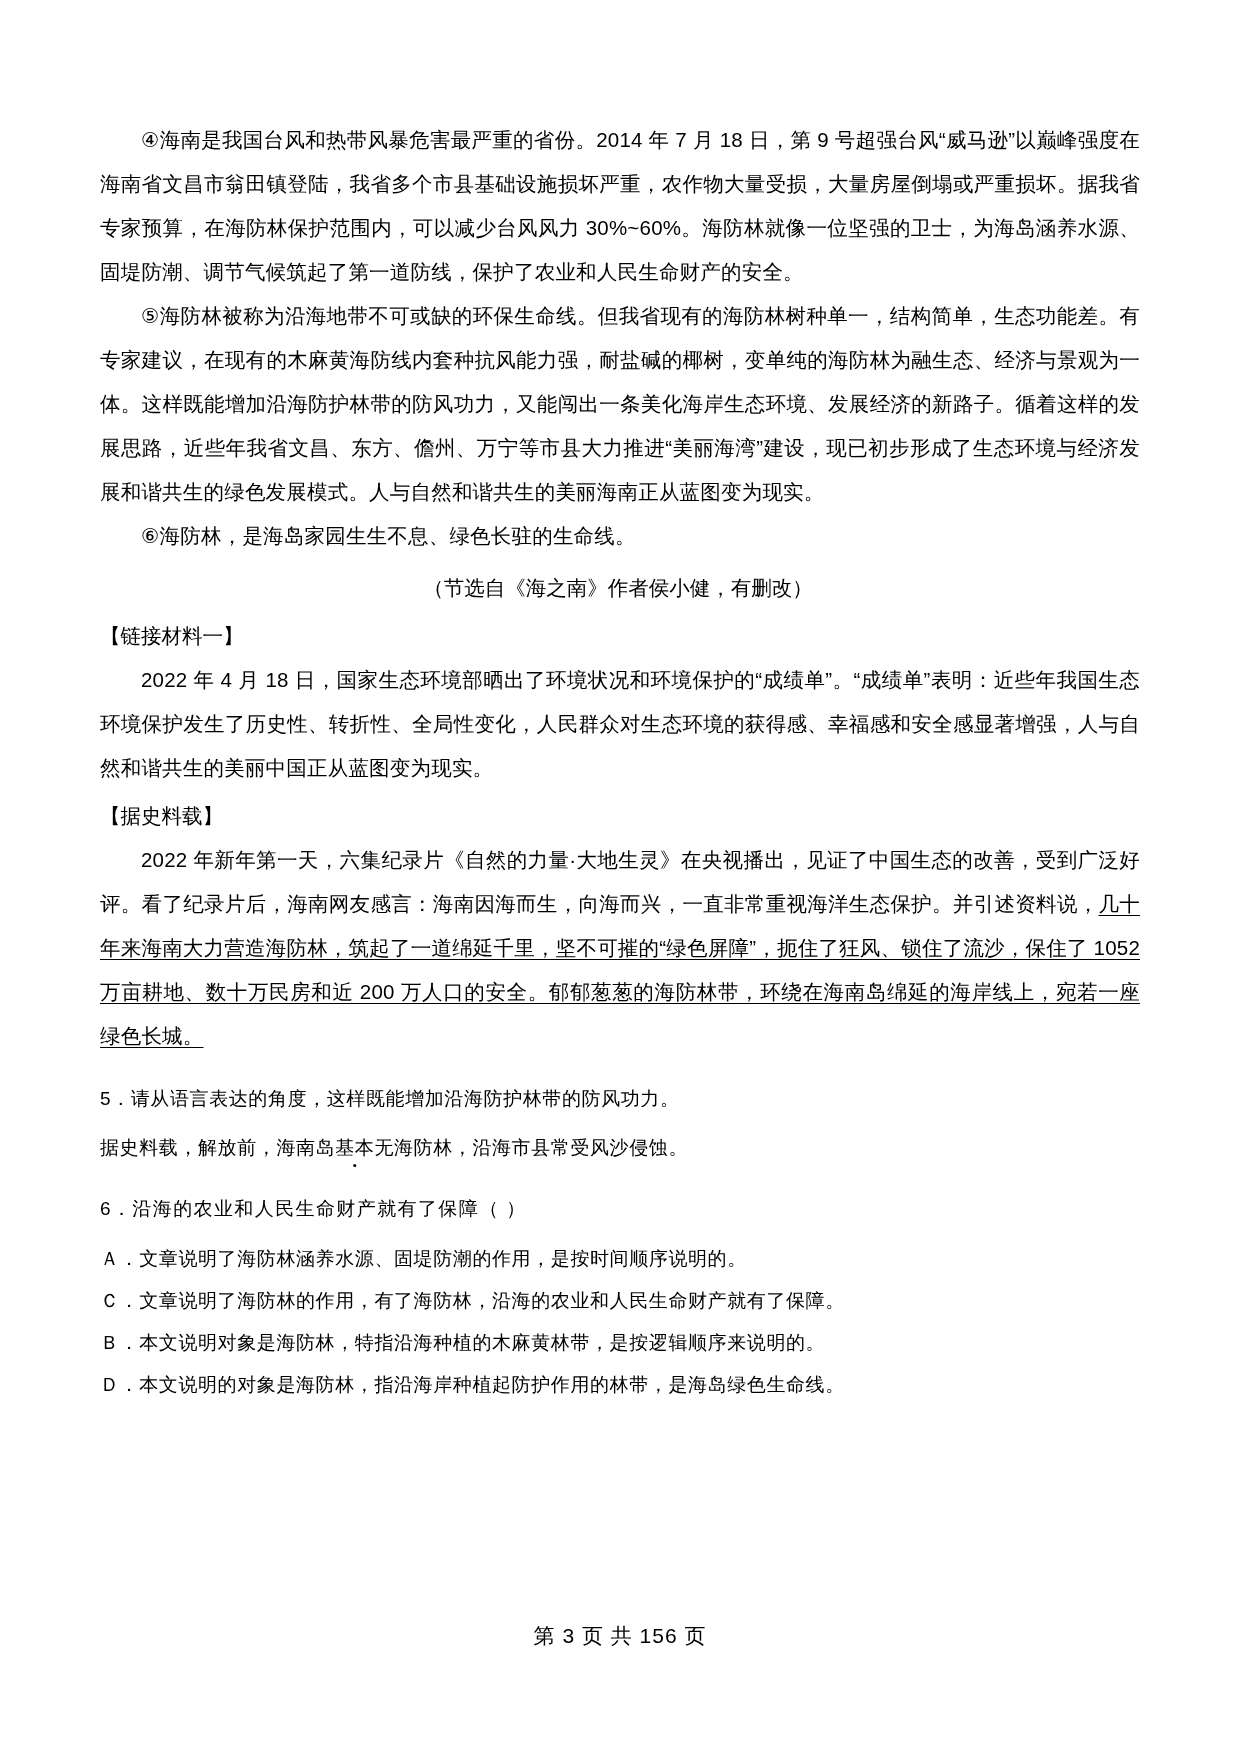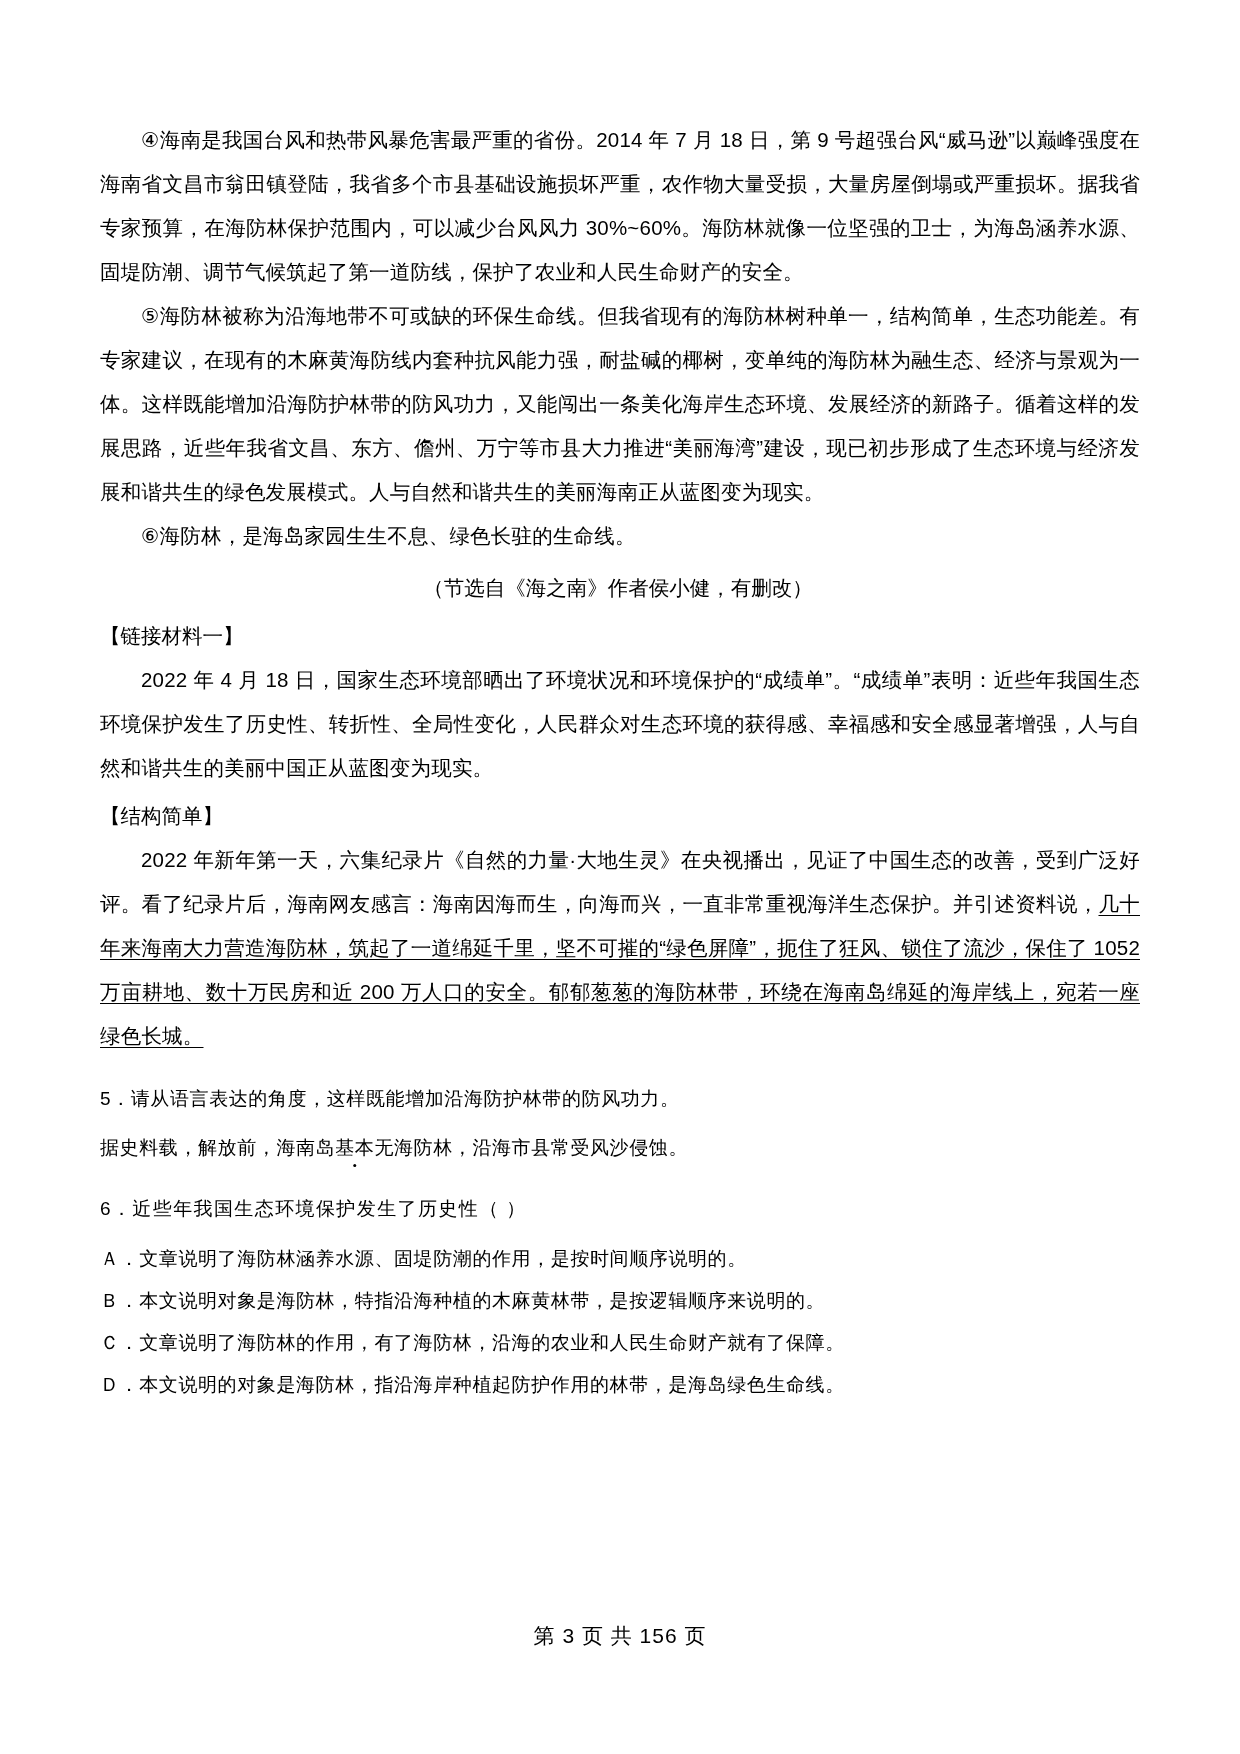--- a/index.html
+++ b/index.html
@@ -120,35 +120,35 @@
   <p class="body-text indent2">⑤海防林被称为沿海地带不可或缺的环保生命线。但我省现有的海防林树种单一，结构简单，生态功能差。有专家建议，在现有的木麻黄海防线内套种抗风能力强，耐盐碱的椰树，变单纯的海防林为融生态、经济与景观为一体。这样既能增加沿海防护林带的防风功力，又能闯出一条美化海岸生态环境、发展经济的新路子。循着这样的发展思路，近些年我省文昌、东方、儋州、万宁等市县大力推进“美丽海湾”建设，现已初步形成了生态环境与经济发展和谐共生的绿色发展模式。人与自然和谐共生的美丽海南正从蓝图变为现实。</p>
 
   <p class="body-text indent2">⑥海防林，是海岛家园生生不息、绿色长驻的生命线。</p>
 
   <p class="attribution">（节选自《海之南》作者侯小健，有删改）</p>
 
   <p class="label-line">【链接材料一】</p>
 
   <p class="body-text indent2 material-block">2022 年 4 月 18 日，国家生态环境部晒出了环境状况和环境保护的“成绩单”。“成绩单”表明：近些年我国生态环境保护发生了历史性、转折性、全局性变化，人民群众对生态环境的获得感、幸福感和安全感显著增强，人与自然和谐共生的美丽中国正从蓝图变为现实。</p>
 
-  <p class="label-line">【结构简单】</p>
+  <p class="label-line">【据史料载】</p>
 
   <p class="body-text indent2 material-block"><span>2022 年新年第一天，六集纪录片《自然的力量·大地生灵》在央视播出，见证了中国生态的改善，受到广泛好评。看了纪录片后，海南网友感言：海南因海而生，向海而兴，一直非常重视海洋生态保护。并引述资料说，</span><span class="underline">几十年来海南大力营造海防林，筑起了一道绵延千里，坚不可摧的“绿色屏障”，扼住了狂风、锁住了流沙，保住了 1052 万亩耕地、数十万民房和近 200 万人口的安全。郁郁葱葱的海防林带，环绕在海南岛绵延的海岸线上，宛若一座绿色长城。</span></p>
 
   <div class="q5-wrap">
     <p class="q-line"><span>5</span><span>．请从语言表达的角度，这样既能增加沿海防护林带的防风功力。</span></p>
     <div class="dot-row"></div>
     <p class="quote-sentence"><span>据史料载，解放前，海南岛</span><span class="dotted-em">基本</span><span>无海防林，沿海市县常受风沙侵蚀。</span></p>
   </div>
 
   <div class="q6-block">
-    <p class="q-line q-spaced"><span>6</span><span>．近些年我国生态环境保护发生了历史性（        ）</span></p>
+    <p class="q-line q-spaced"><span>6</span><span>．沿海的农业和人民生命财产就有了保障（        ）</span></p>
     <div class="options">
       <p class="opt-line">Ａ．文章说明了海防林涵养水源、固堤防潮的作用，是按时间顺序说明的。</p>
+      <p class="opt-line">Ｃ．文章说明了海防林的作用，有了海防林，沿海的农业和人民生命财产就有了保障。</p>
       <p class="opt-line">Ｂ．本文说明对象是海防林，特指沿海种植的木麻黄林带，是按逻辑顺序来说明的。</p>
-      <p class="opt-line">Ｃ．文章说明了海防林的作用，有了海防林，沿海的农业和人民生命财产就有了保障。</p>
       <p class="opt-line">Ｄ．本文说明的对象是海防林，指沿海岸种植起防护作用的林带，是海岛绿色生命线。</p>
     </div>
   </div>
 
   <div class="footer">第 3 页 共 156 页</div>
 
 </div>
 
 </body></html>

